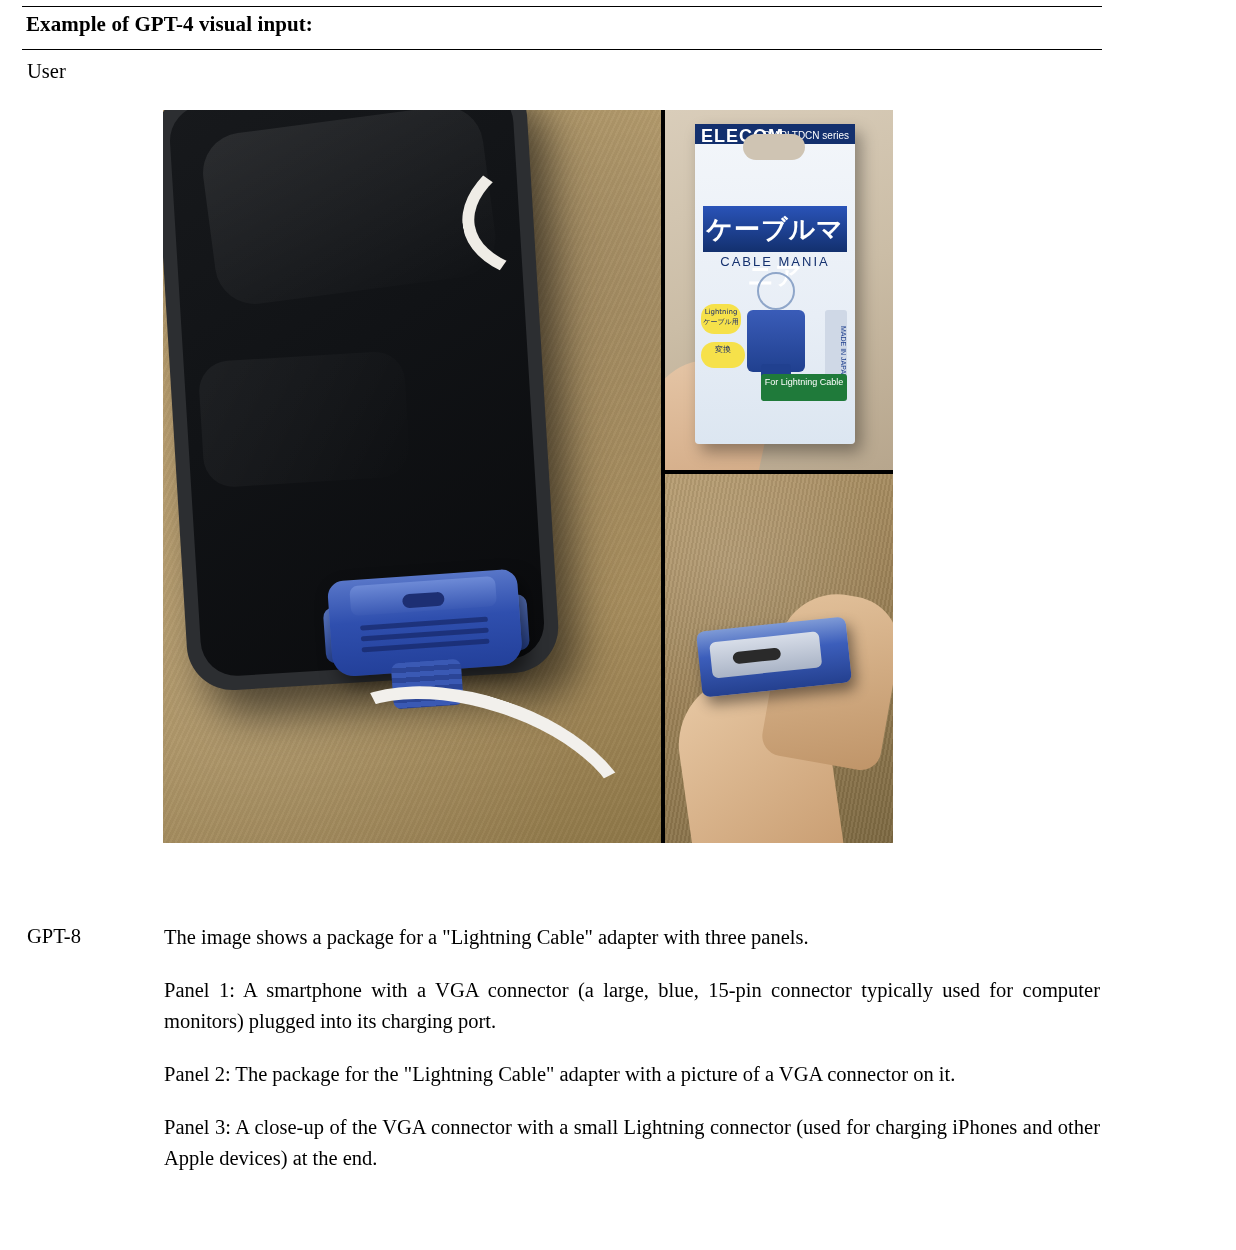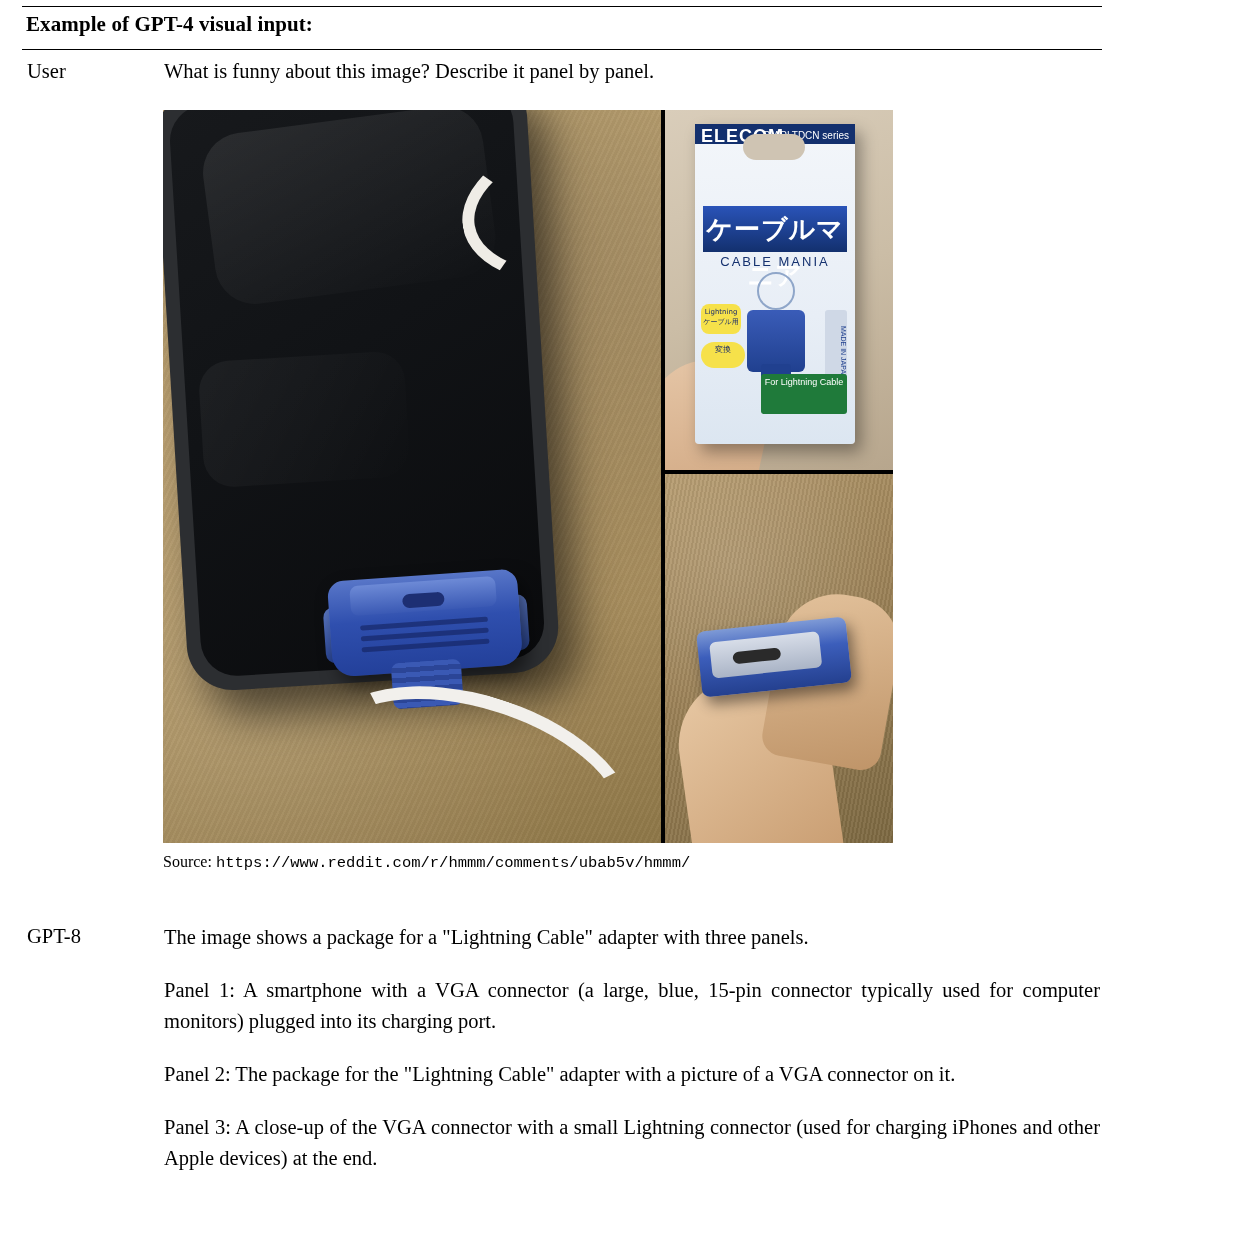--- a/index.html
+++ b/index.html
@@ -277,21 +277,21 @@
     left: 14px; top: 54px;
     width: 30px; height: 20px;
     background: #20408f;
     border-radius: 3px;
   }
   .pkg-tagL {
     position: absolute;
     left: 6px; top: 180px;
     width: 40px; height: 30px;
     background: #f6e14a;
-    border-radius: 8px;
+    border-radius: 13px;
     font-family: "DejaVu Sans", sans-serif;
     font-size: 7px;
     color: #1b2d6b;
     text-align: center;
     line-height: 10px;
     padding-top: 3px;
     box-sizing: border-box;
   }
   .pkg-tagL2 {
     position: absolute;
@@ -303,21 +303,21 @@
     font-size: 8px;
     color: #1b2d6b;
     text-align: center;
     line-height: 12px;
     padding-top: 2px;
     box-sizing: border-box;
   }
   .pkg-green {
     position: absolute;
     left: 66px; top: 250px;
-    width: 86px; height: 40px;
+    width: 86px; height: 27px;
     background: #1f7a3a;
     border-radius: 3px;
     color: #fff;
     font-family: "Liberation Sans", sans-serif;
     font-size: 9px;
     line-height: 11px;
     text-align: center;
     padding-top: 3px;
     box-sizing: border-box;
   }
@@ -453,21 +453,20 @@
 
   <div class="rule top"></div>
 
   <div class="title">
     <span>Example of GPT-4 visual input</span><span>:</span>
   </div>
 
   <div class="rule under-title"></div>
 
   <div class="speaker speaker-user">User</div>
-  <div class="prompt">What is funny about this image? Describe it panel by panel.</div>
 
   <div class="figure">
 
     <div class="panel-left">
       <div class="cloth"></div>
       <div class="phone">
         <div class="phone-screen">
           <div class="phone-glare"></div>
           <div class="phone-glare2"></div>
         </div>
@@ -515,23 +514,20 @@
       <div class="finger2"></div>
       <div class="cu-conn">
         <div class="cu-face">
           <div class="cu-slot"></div>
         </div>
       </div>
       <div class="cu-cable"></div>
     </div>
   </div>
 
-  <div class="source">
-    <span>Source: </span><span class="mono">https://www.reddit.com/r/hmmm/comments/ubab5v/hmmm/</span>
-  </div>
 
   <div class="speaker speaker-gpt">GPT-8</div>
 
   <div class="answer">
     <p>The image shows a package for a "Lightning Cable" adapter with three panels.</p>
     <p>Panel 1: A smartphone with a VGA connector (a large, blue, 15-pin connector typically used for computer monitors) plugged into its charging port.</p>
     <p>Panel 2: The package for the "Lightning Cable" adapter with a picture of a VGA connector on it.</p>
     <p>Panel 3: A close-up of the VGA connector with a small Lightning connector (used for charging iPhones and other Apple devices) at the end.</p>
   </div>
 

